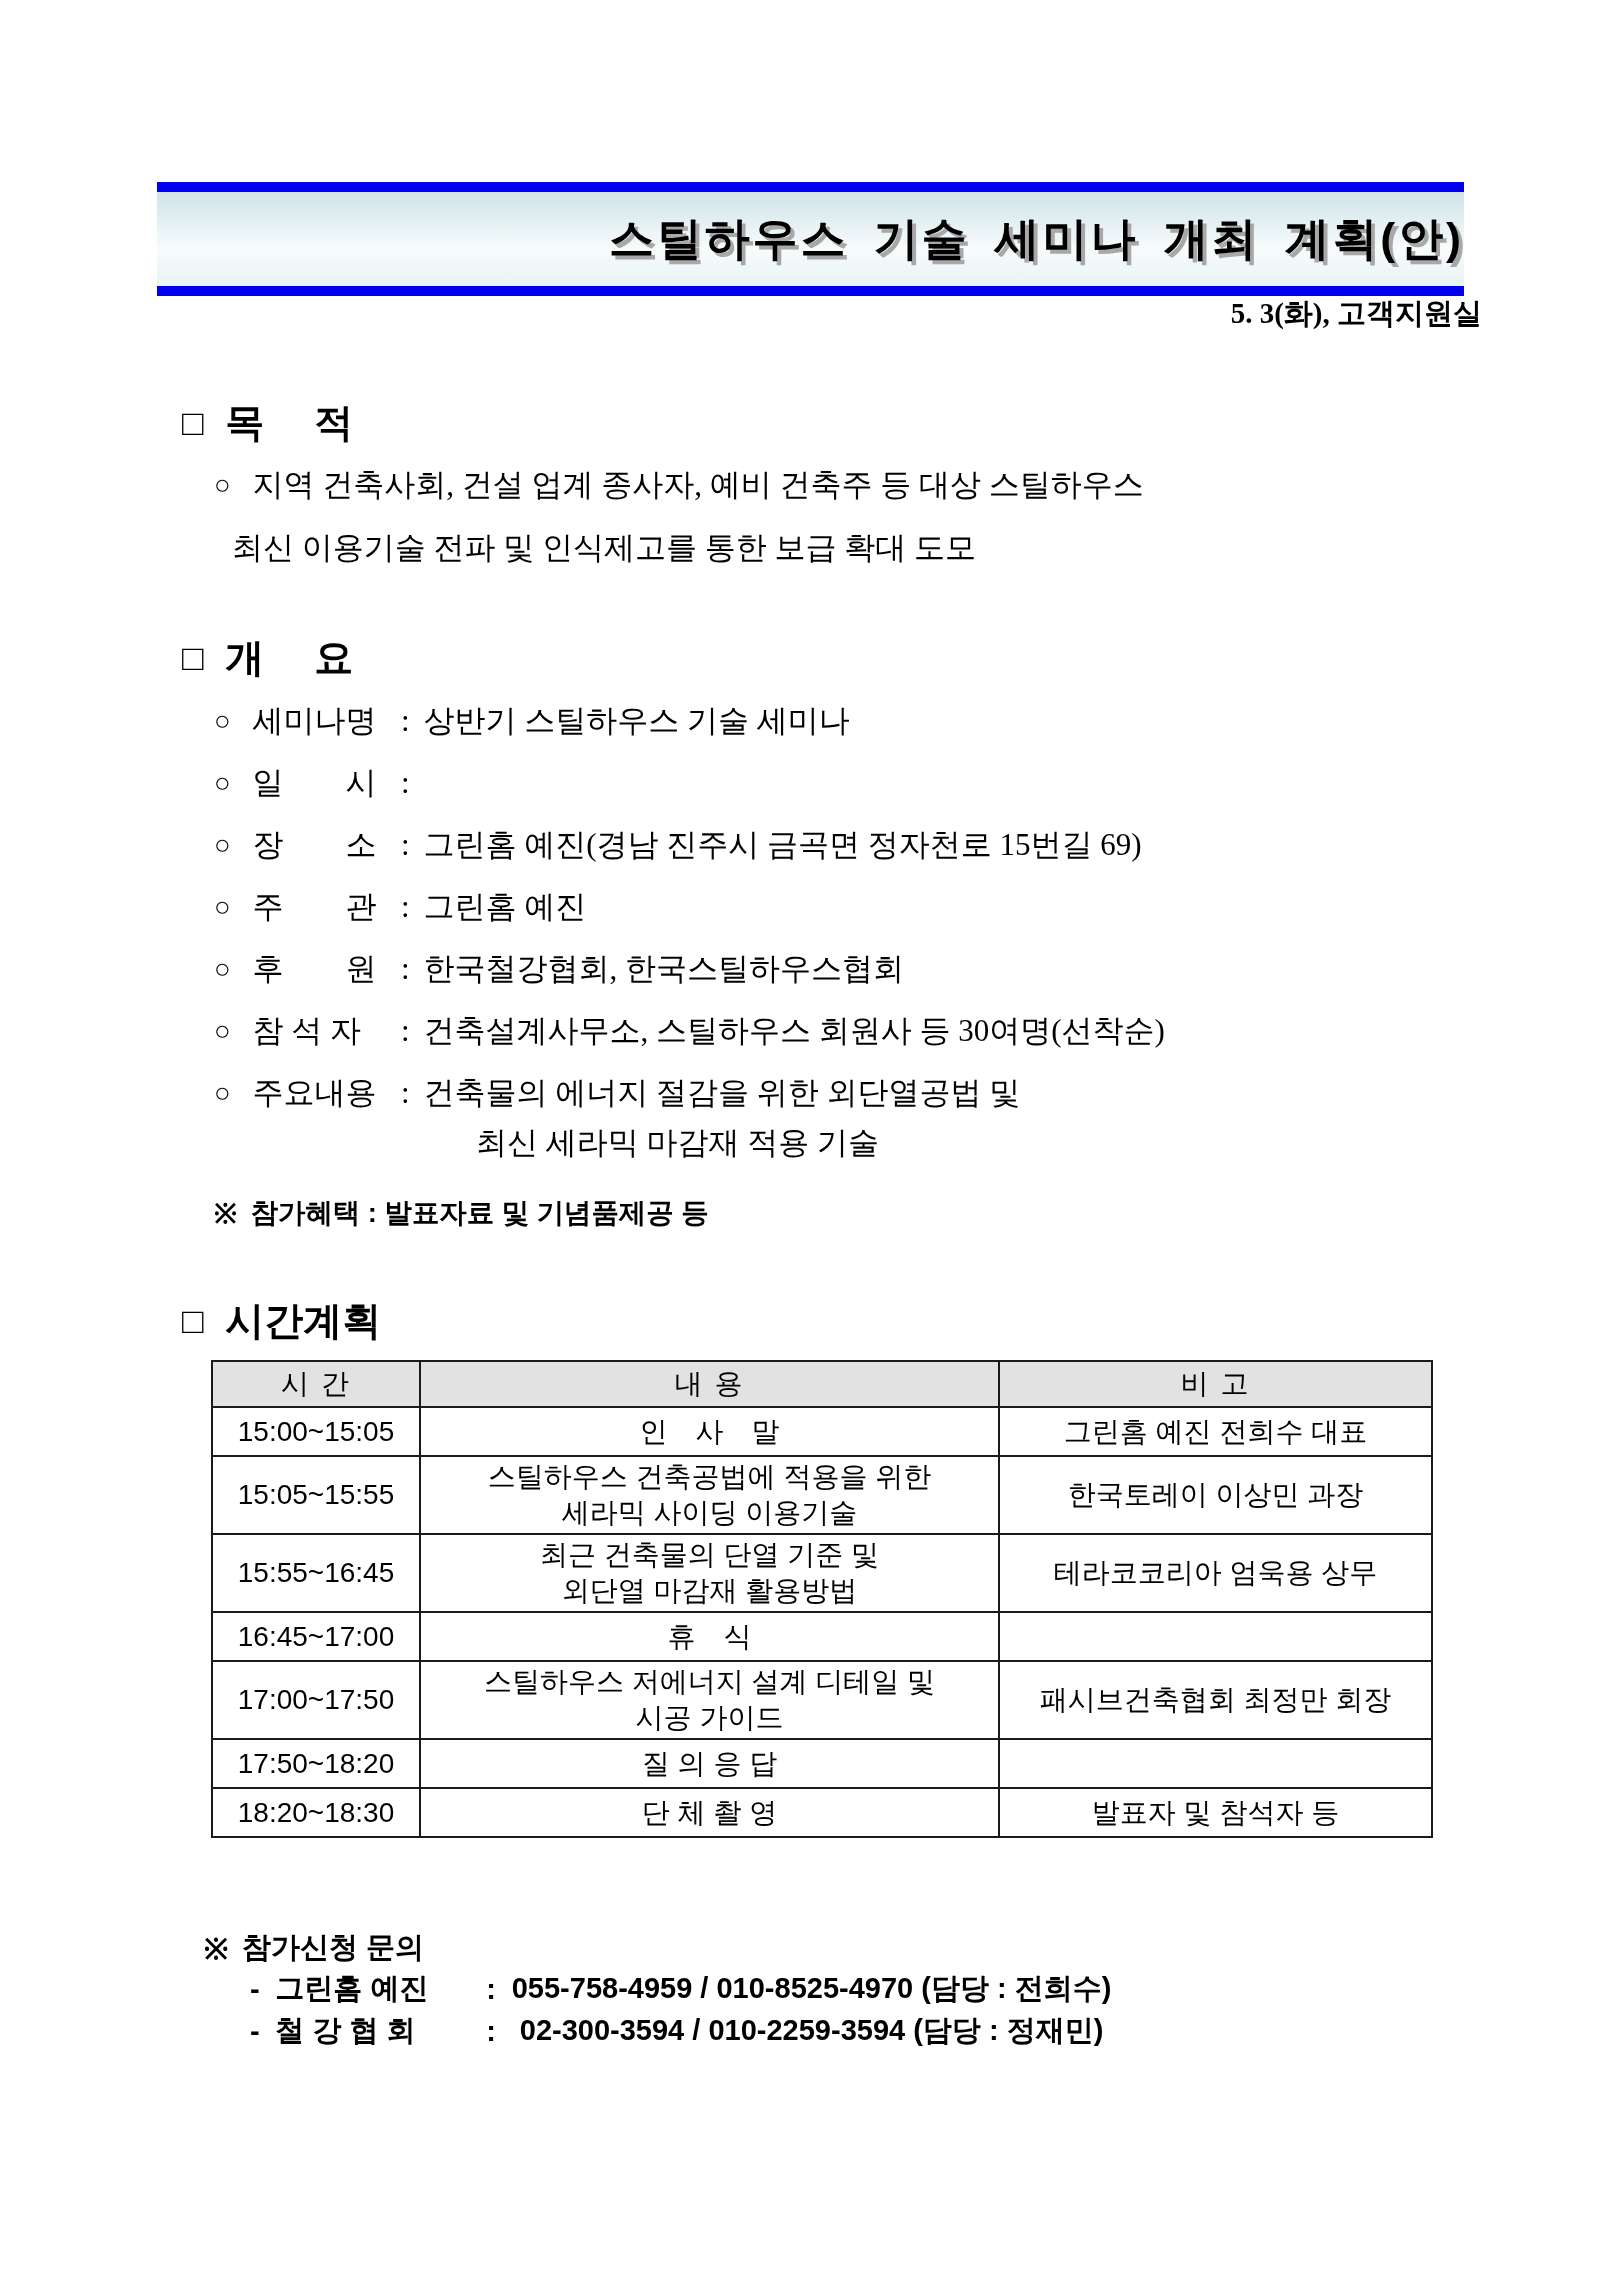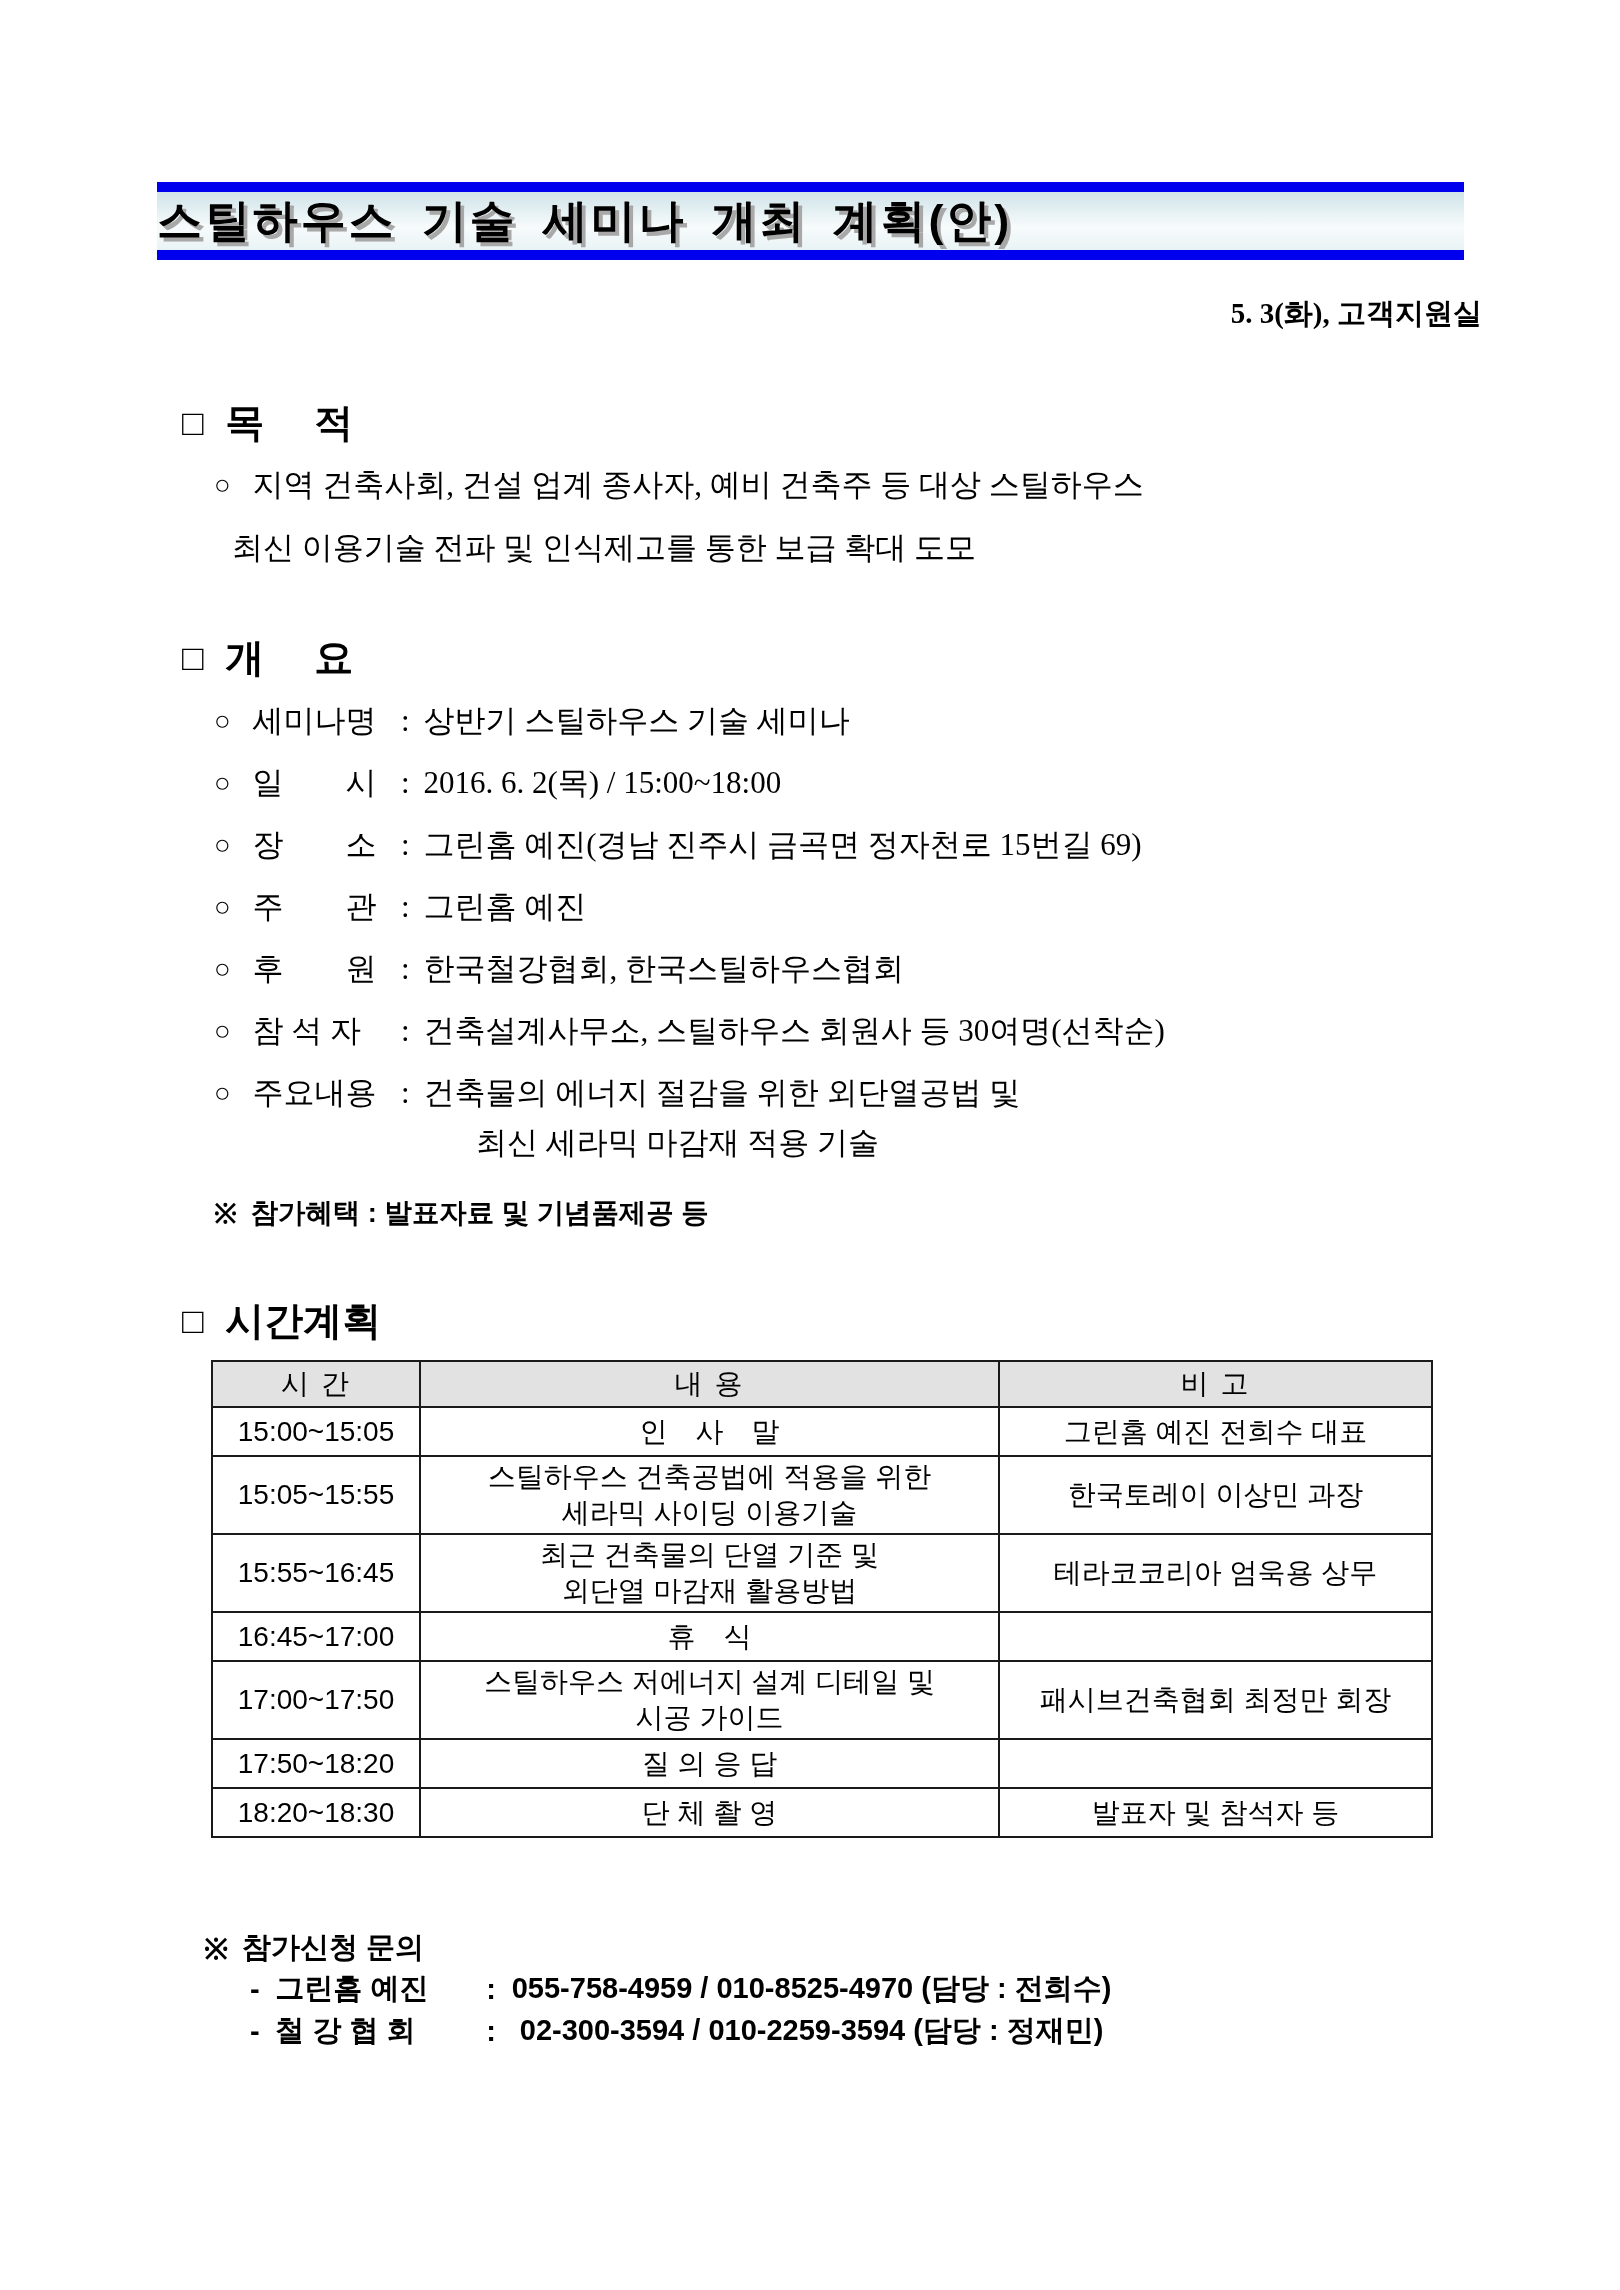--- a/index.html
+++ b/index.html
@@ -9,23 +9,23 @@
     background:#ffffff;
     overflow:hidden;
     font-family:"Liberation Serif", serif;
     color:#000;
   }
 
   
   #banner{position:absolute;top:182px;left:157px;width:1307px;}
   .banner-bar{height:9.8px;background:#0000ee;}
   .banner-mid{
-    height:58px;
+    height:94px;
     background:linear-gradient(180deg,#cfe3e8 0%,#f7fbfc 60%,#e9f3f5 100%);
-    display:flex;align-items:center;justify-content:flex-start;
+    display:flex;align-items:center;justify-content:flex-end;
   }
   .banner-title{
     font-family:"Liberation Sans", sans-serif;
     font-weight:bold;font-size:45px;
     letter-spacing:2.9px;word-spacing:9.8px;
     color:#000;
     text-shadow:3.9px 3.9px 0 #a8a8a8;
     white-space:pre;
   }
 
@@ -143,21 +143,20 @@
     <div class="ov-row">
       <span class="bullet-glyph">○</span>
       <span class="ov-label">세미나명</span>
       <span class="ov-colon">:</span>
       <span class="ov-value">상반기 스틸하우스 기술 세미나</span>
     </div>
     <div class="ov-row">
       <span class="bullet-glyph">○</span>
       <span class="ov-label">일　　시</span>
       <span class="ov-colon">:</span>
-      <span class="ov-value">2016. 6. 2(목) / 15:00~18:00</span>
     </div>
     <div class="ov-row">
       <span class="bullet-glyph">○</span>
       <span class="ov-label">장　　소</span>
       <span class="ov-colon">:</span>
       <span class="ov-value">그린홈 예진(경남 진주시 금곡면 정자천로 15번길 69)</span>
     </div>
     <div class="ov-row">
       <span class="bullet-glyph">○</span>
       <span class="ov-label">주　　관</span>

